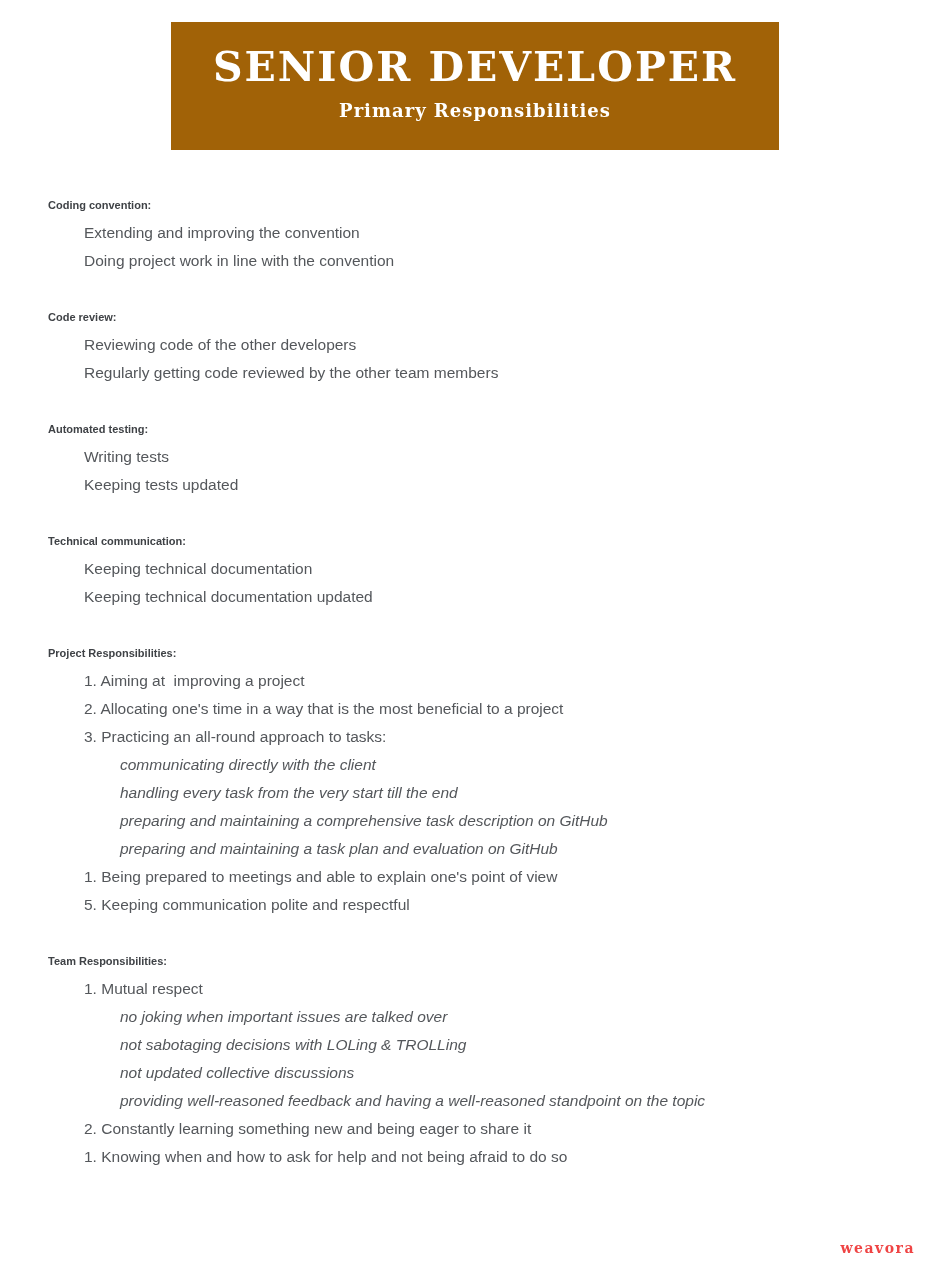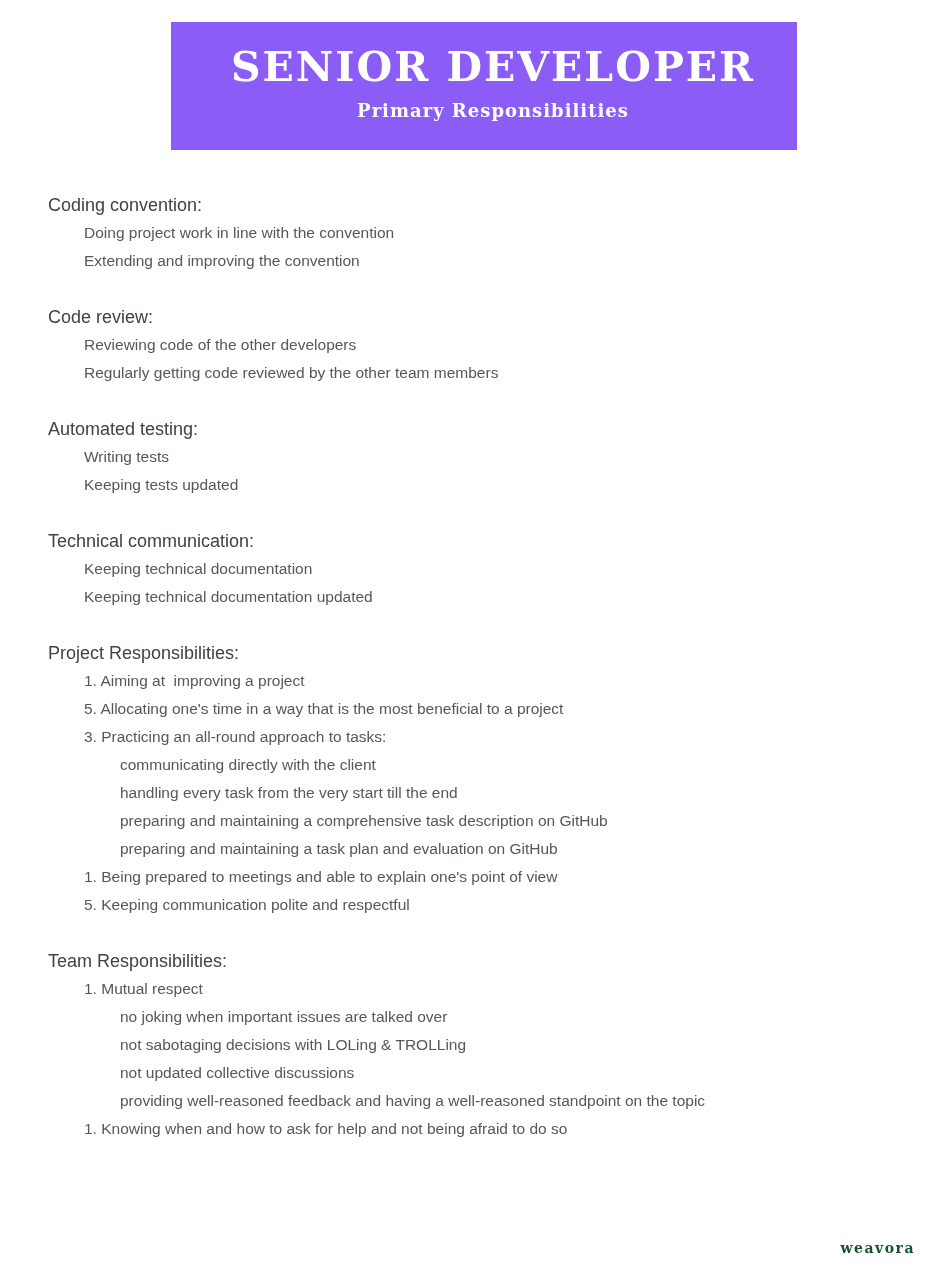--- a/index.html
+++ b/index.html
@@ -13,24 +13,23 @@
     position: relative;
     font-family: "Liberation Sans", sans-serif;
     overflow: hidden;
   }
   .header-banner {
     position: absolute;
     left: 171px;
     top: 22px;
     width: 608px;
     height: 128px;
-    background: #8b5cf6;
+    background: #a16207;
     text-align: center;
     color: #ffffff;
-    padding-left: 18px;
   }
   .header-title {
     font-family: "DejaVu Serif", "Liberation Serif", serif;
     font-weight: 700;
     font-size: 41px;
     letter-spacing: 2px;
     margin-top: 23px;
     line-height: 44px;
     white-space: nowrap;
   }
@@ -46,59 +45,59 @@
   .content {
     position: absolute;
     left: 48px;
     top: 191px;
     width: 850px;
   }
   .section {
     margin-bottom: 28px;
   }
   .section-heading {
-    font-weight: 400;
-    font-size: 18px;
+    font-weight: 700;
+    font-size: 11px;
     color: #3f4246;
     line-height: 28px;
     white-space: pre-wrap;
   }
   .item {
     font-size: 15.5px;
     color: #54575b;
     line-height: 28px;
     white-space: pre-wrap;
   }
   .item.lvl1 { padding-left: 36px; }
-  .item.lvl2 { padding-left: 72px; }
+  .item.lvl2 { padding-left: 72px; font-style: italic; }
   .footer-brand {
     position: absolute;
     right: 21px;
     top: 1240px;
     font-family: "DejaVu Serif", "Liberation Serif", serif;
     font-weight: 700;
     font-size: 14px;
     letter-spacing: 1.5px;
-    color: #14532d;
+    color: #ef4444;
   }
 </style>
 </head>
 <body>
 
 <div class="header-banner">
   <div class="header-title">SENIOR DEVELOPER</div>
   <div class="header-subtitle">Primary Responsibilities</div>
 </div>
 
 <div class="content">
 
   <div class="section">
     <div class="section-heading">Coding convention:</div>
+    <div class="item lvl1">Extending and improving the convention</div>
     <div class="item lvl1">Doing project work in line with the convention</div>
-    <div class="item lvl1">Extending and improving the convention</div>
   </div>
 
   <div class="section">
     <div class="section-heading">Code review:</div>
     <div class="item lvl1">Reviewing code of the other developers</div>
     <div class="item lvl1">Regularly getting code reviewed by the other team members</div>
   </div>
 
   <div class="section">
     <div class="section-heading">Automated testing:</div>
@@ -108,35 +107,36 @@
 
   <div class="section">
     <div class="section-heading">Technical communication:</div>
     <div class="item lvl1">Keeping technical documentation</div>
     <div class="item lvl1">Keeping technical documentation updated</div>
   </div>
 
   <div class="section">
     <div class="section-heading">Project Responsibilities:</div>
     <div class="item lvl1">1. Aiming at  improving a project</div>
-    <div class="item lvl1">5. Allocating one's time in a way that is the most beneficial to a project</div>
+    <div class="item lvl1">2. Allocating one's time in a way that is the most beneficial to a project</div>
     <div class="item lvl1">3. Practicing an all-round approach to tasks:</div>
     <div class="item lvl2">communicating directly with the client</div>
     <div class="item lvl2">handling every task from the very start till the end</div>
     <div class="item lvl2">preparing and maintaining a comprehensive task description on GitHub</div>
     <div class="item lvl2">preparing and maintaining a task plan and evaluation on GitHub</div>
     <div class="item lvl1">1. Being prepared to meetings and able to explain one's point of view</div>
     <div class="item lvl1">5. Keeping communication polite and respectful</div>
   </div>
 
   <div class="section">
     <div class="section-heading">Team Responsibilities:</div>
     <div class="item lvl1">1. Mutual respect</div>
     <div class="item lvl2">no joking when important issues are talked over</div>
     <div class="item lvl2">not sabotaging decisions with LOLing &amp; TROLLing</div>
     <div class="item lvl2">not updated collective discussions</div>
     <div class="item lvl2">providing well-reasoned feedback and having a well-reasoned standpoint on the topic</div>
+    <div class="item lvl1">2. Constantly learning something new and being eager to share it</div>
     <div class="item lvl1">1. Knowing when and how to ask for help and not being afraid to do so</div>
   </div>
 
 </div>
 
 <div class="footer-brand">weavora</div>
 
 </body></html>

